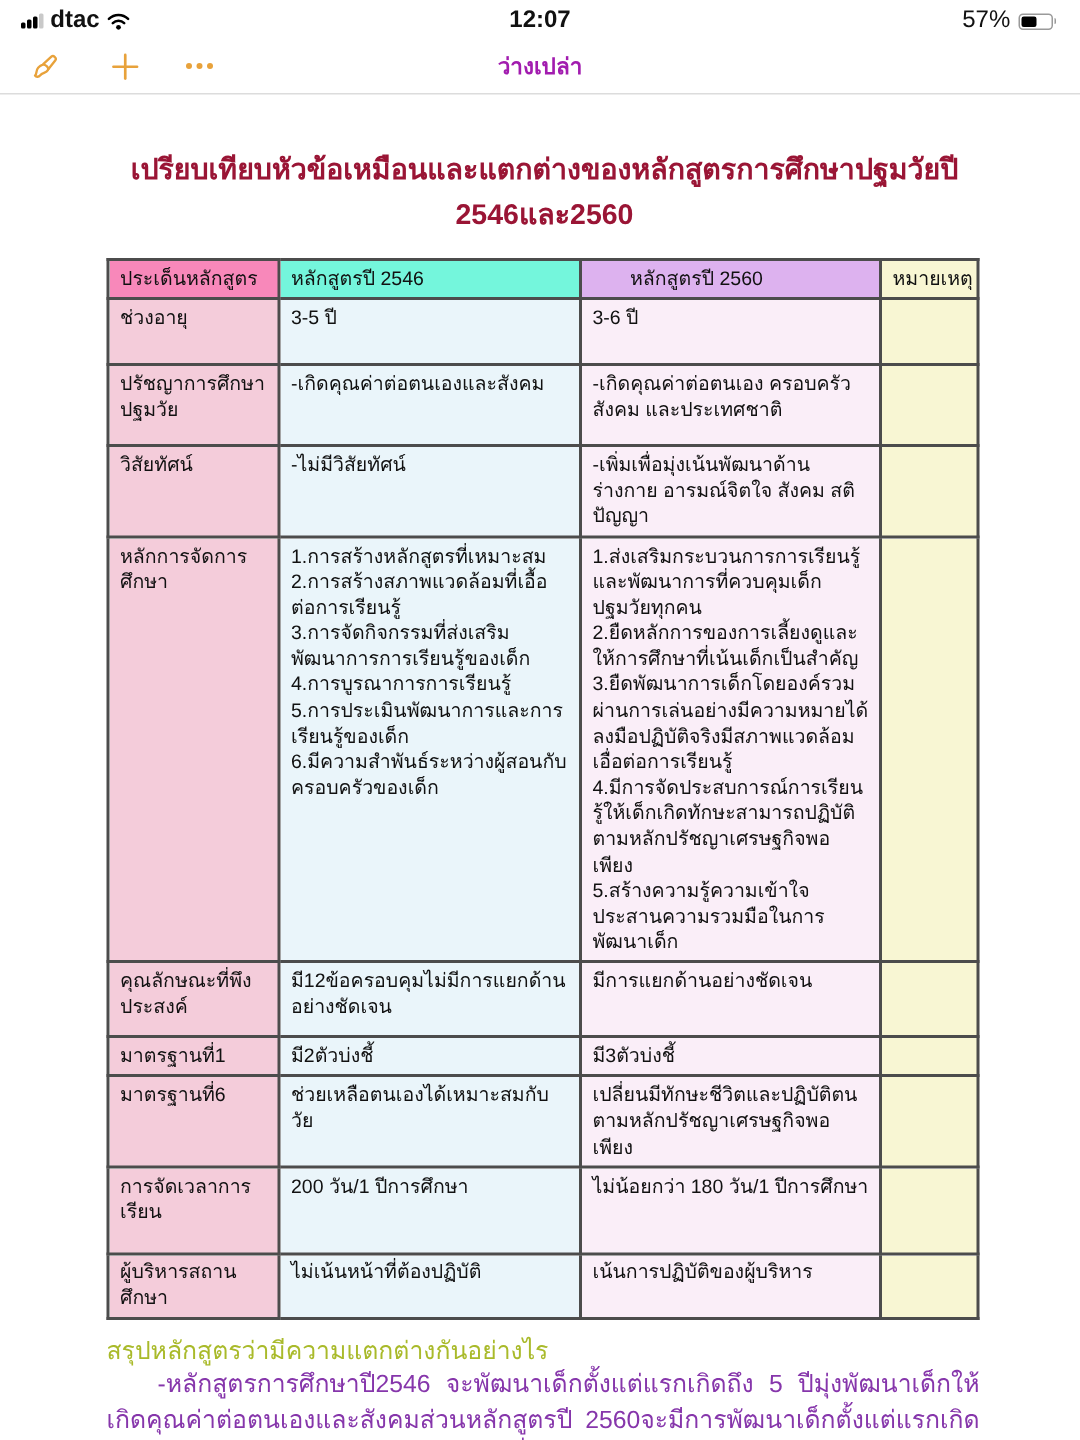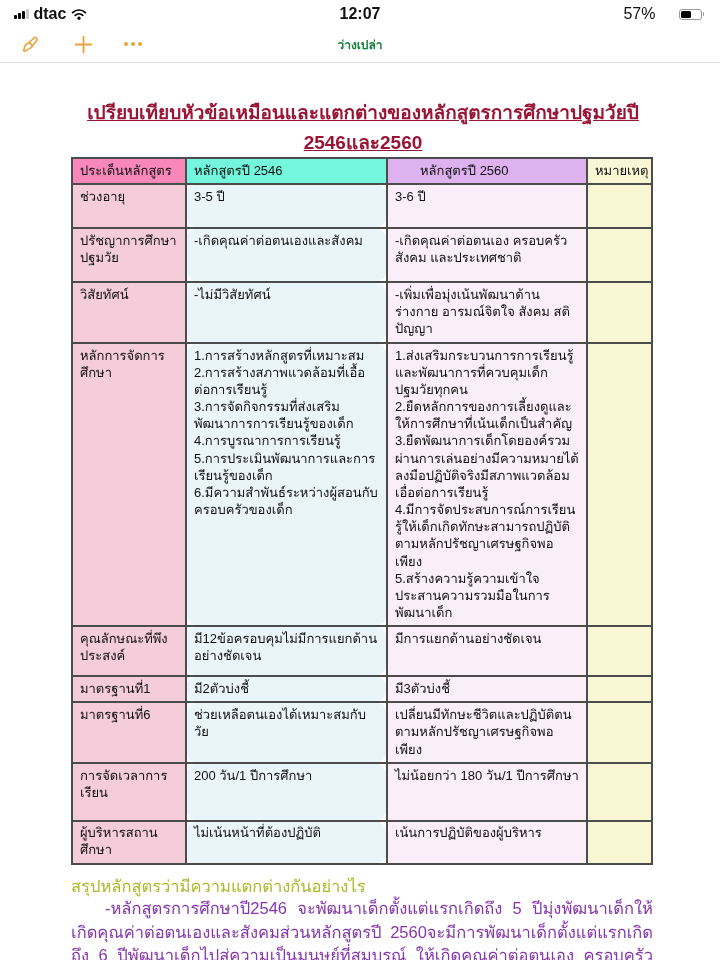--- a/index.html
+++ b/index.html
@@ -13,50 +13,50 @@
   .status-bar{height:26px;display:flex;align-items:center;justify-content:space-between;
     padding:2px 16px 0 14px;font-size:16px;font-weight:bold;position:relative;}
   .status-left{display:flex;align-items:center;gap:5px;}
   .signal{display:flex;align-items:flex-end;gap:1.5px;height:10px;}
   .signal span{width:2.5px;border-radius:1px;background:#000;display:inline-block;}
   .signal span:nth-child(1){height:4px;}
   .signal span:nth-child(2){height:6px;}
   .signal span:nth-child(3){height:8px;}
   .signal span:nth-child(4){height:10px;background:#c9c9c9;}
   .status-time{position:absolute;left:50%;transform:translateX(-50%);font-weight:bold;}
-  .status-right{display:flex;align-items:center;gap:23px;font-weight:normal;}
+  .status-right{display:flex;align-items:center;gap:5px;font-weight:normal;}
   .battery{display:flex;align-items:center;}
   .battery-body{width:23px;height:11px;border:1px solid #9a9a9a;border-radius:3px;padding:1px;}
   .battery-fill{display:block;height:100%;background:#000;border-radius:1.5px;}
   .battery-nub{width:1.5px;height:4px;background:#9a9a9a;border-radius:0 2px 2px 0;margin-left:1px;}
   
   .toolbar{height:37px;display:flex;align-items:center;justify-content:space-between;
     padding:0 20px;border-bottom:1px solid #dcdcdc;position:relative;background:#fff;}
   .tb-left,.tb-right{display:flex;align-items:center;}
   .tb-left{gap:24px;}
   .tb-right{gap:30px;}
   .tb-btn{color:var(--accent-orange);font-size:16px;background:none;border:none;
     display:flex;align-items:center;cursor:pointer;font-family:inherit;}
-  .tb-title{position:absolute;left:50%;transform:translateX(-50%);font-size:12px;font-weight:bold;color:#15803d;}
+  .tb-title{position:absolute;left:50%;transform:translateX(-50%);font-size:15px;font-weight:bold;color:#a21caf;}
   .dots{display:flex;gap:3px;}
   .dots i{width:4px;height:4px;border-radius:50%;background:var(--accent-orange);}
   
   .page{padding:34px 65px 0 71px;}
   .doc-title{font-size:19px;font-weight:bold;color:var(--title-maroon);text-align:center;
-    letter-spacing:0;text-decoration:underline;}
+    margin-bottom:15px;letter-spacing:0;}
   table{width:580px;table-layout:fixed;border-collapse:collapse;font-size:13px;line-height:1.32;}
   th,td{border:2px solid var(--border-dark);padding:3px 7px 4px 7px;vertical-align:top;
     white-space:pre-line;font-weight:normal;text-align:left;overflow:hidden;}
   thead th{height:14px;vertical-align:middle;}
   thead th:nth-child(1){background:var(--header-pink);}
   thead th:nth-child(2){background:var(--header-teal);}
   thead th:nth-child(3){background:var(--header-purple);padding-left:32px;}
   thead th:nth-child(4){background:var(--note-yellow);}
   tbody td:nth-child(1){background:var(--body-pink);}
-  tbody td:nth-child(2){background:var(--body-blue);border-radius:13px;}
+  tbody td:nth-child(2){background:var(--body-blue);}
   tbody td:nth-child(3){background:var(--body-lilac);}
   tbody td:nth-child(4){background:var(--note-yellow);}
   tbody tr:nth-child(1){height:44px;}
   tbody tr:nth-child(2){height:54px;}
   tbody tr:nth-child(3){height:56px;}
   tbody tr:nth-child(4){height:206px;}
   tbody tr:nth-child(5){height:50px;}
   tbody tr:nth-child(6){height:19px;}
   tbody tr:nth-child(7){height:52px;}
   tbody tr:nth-child(8){height:58px;}

